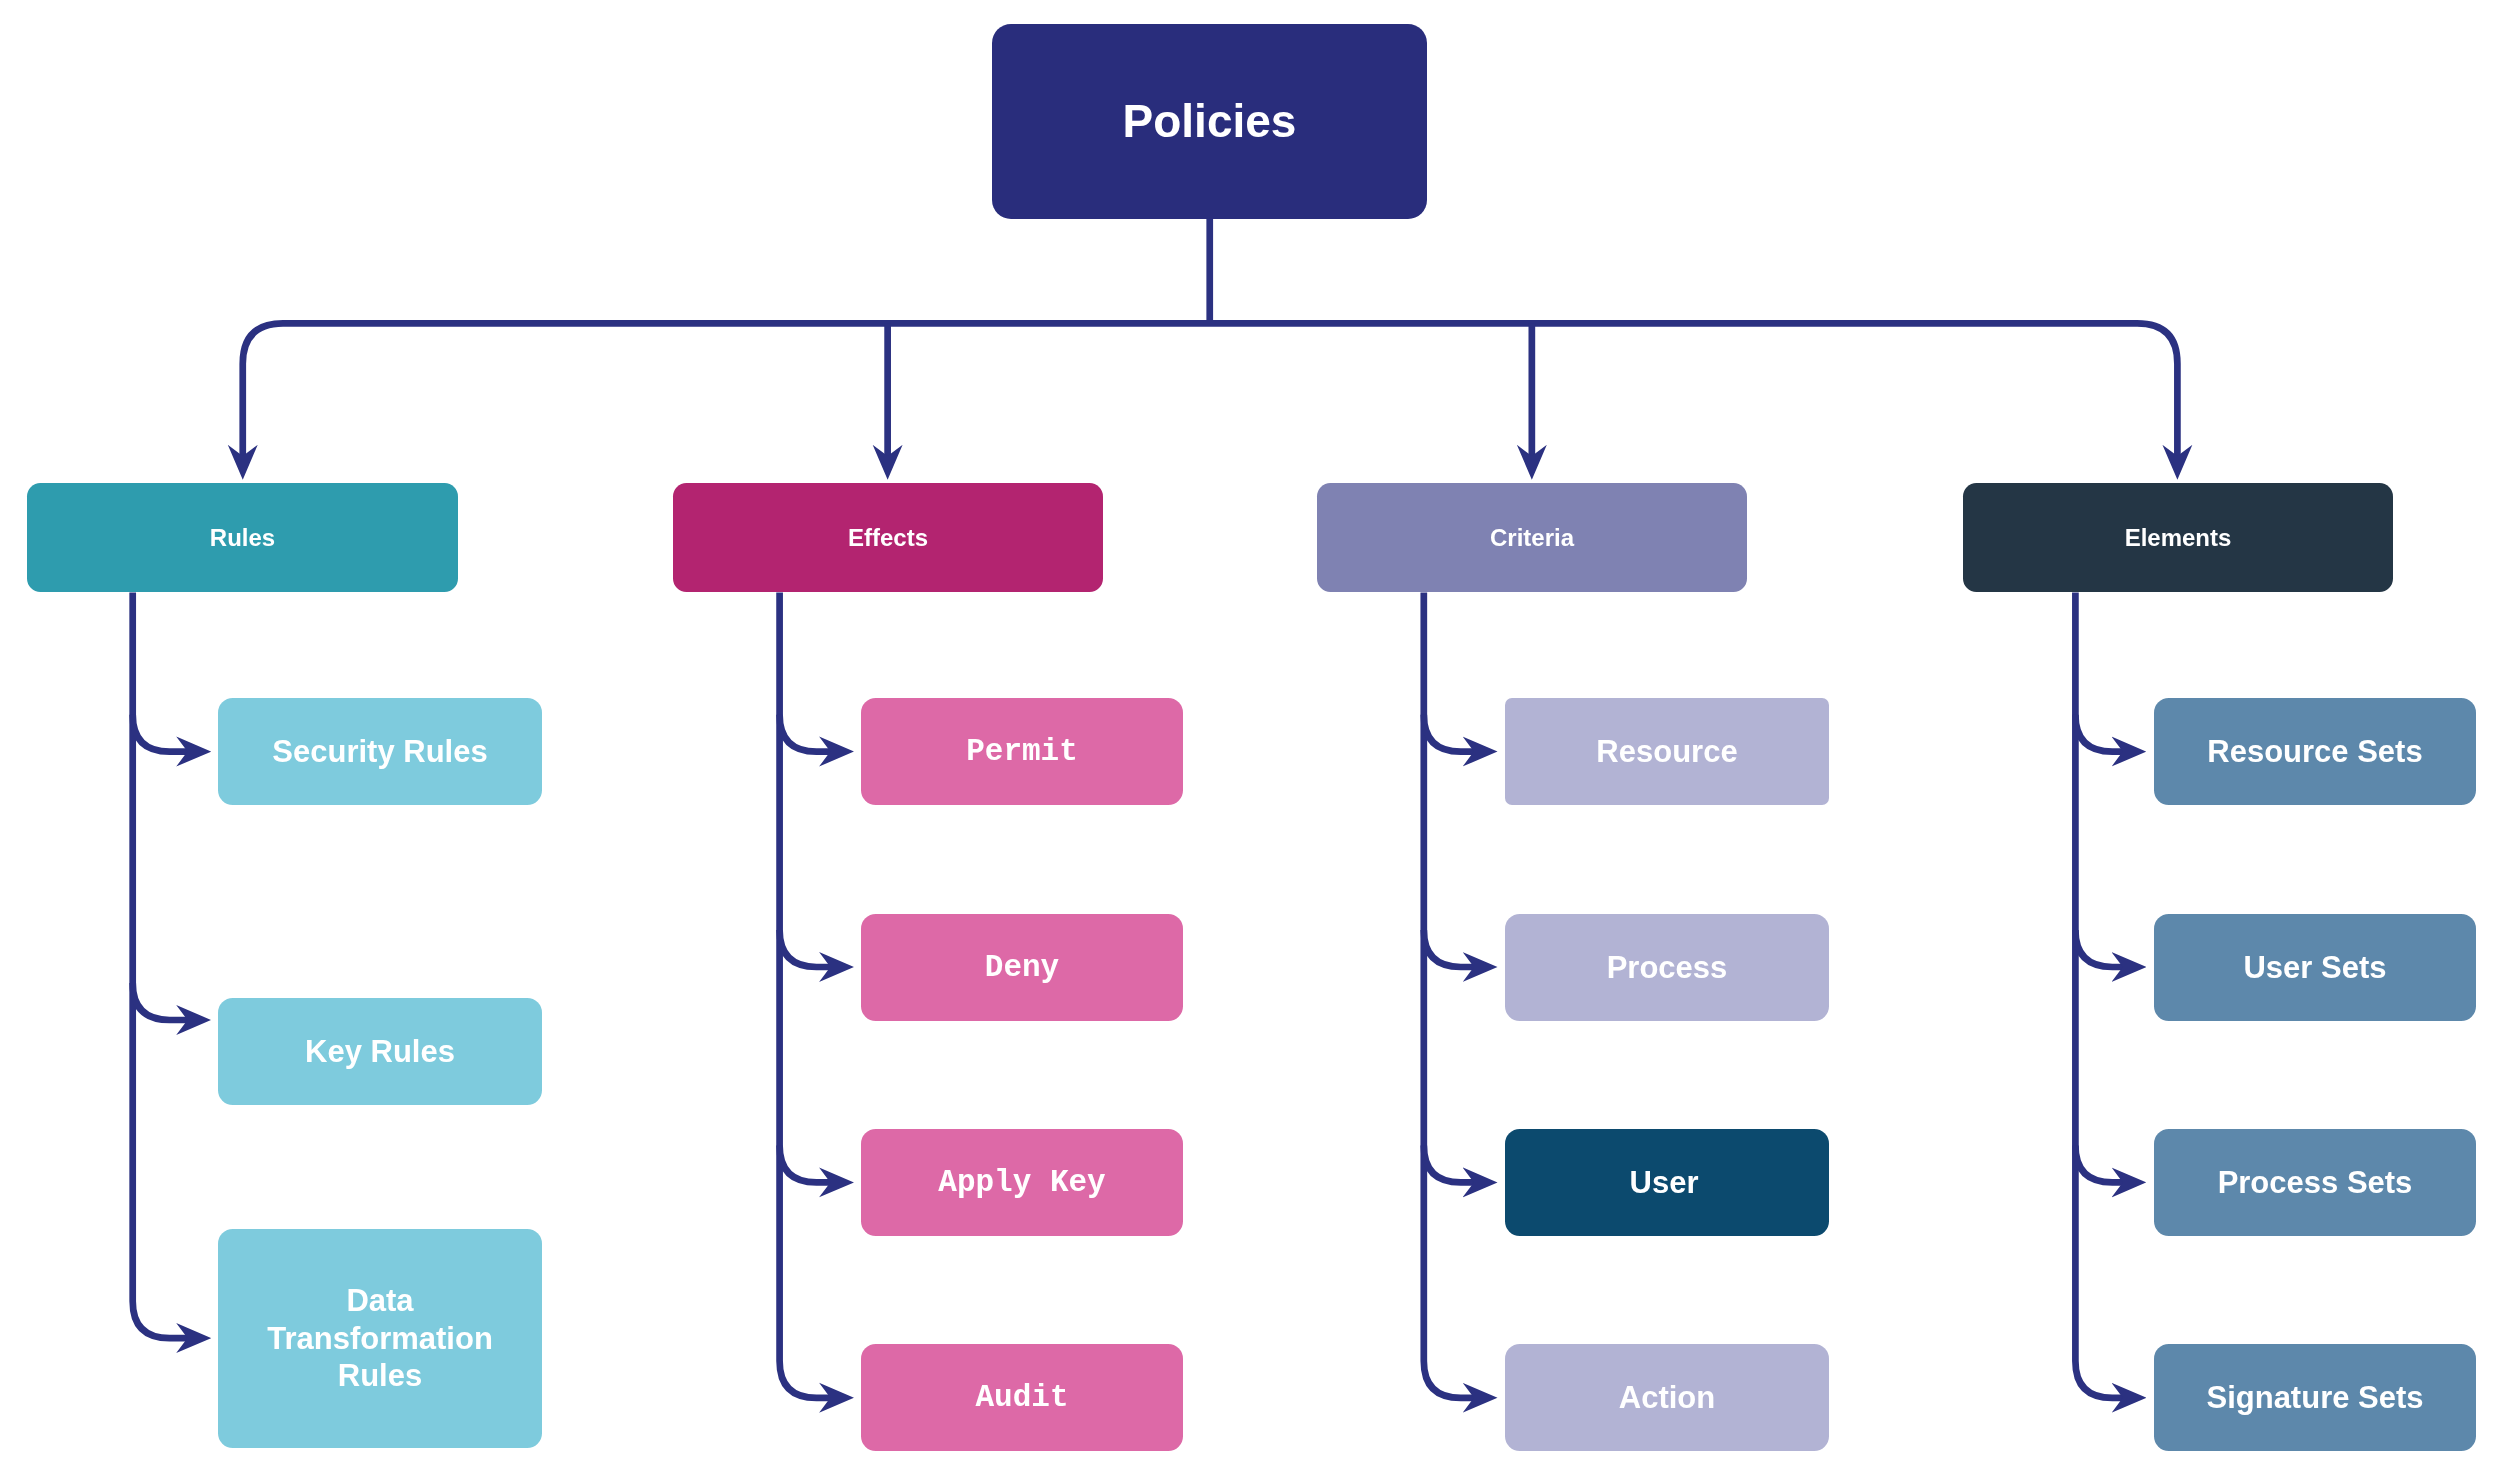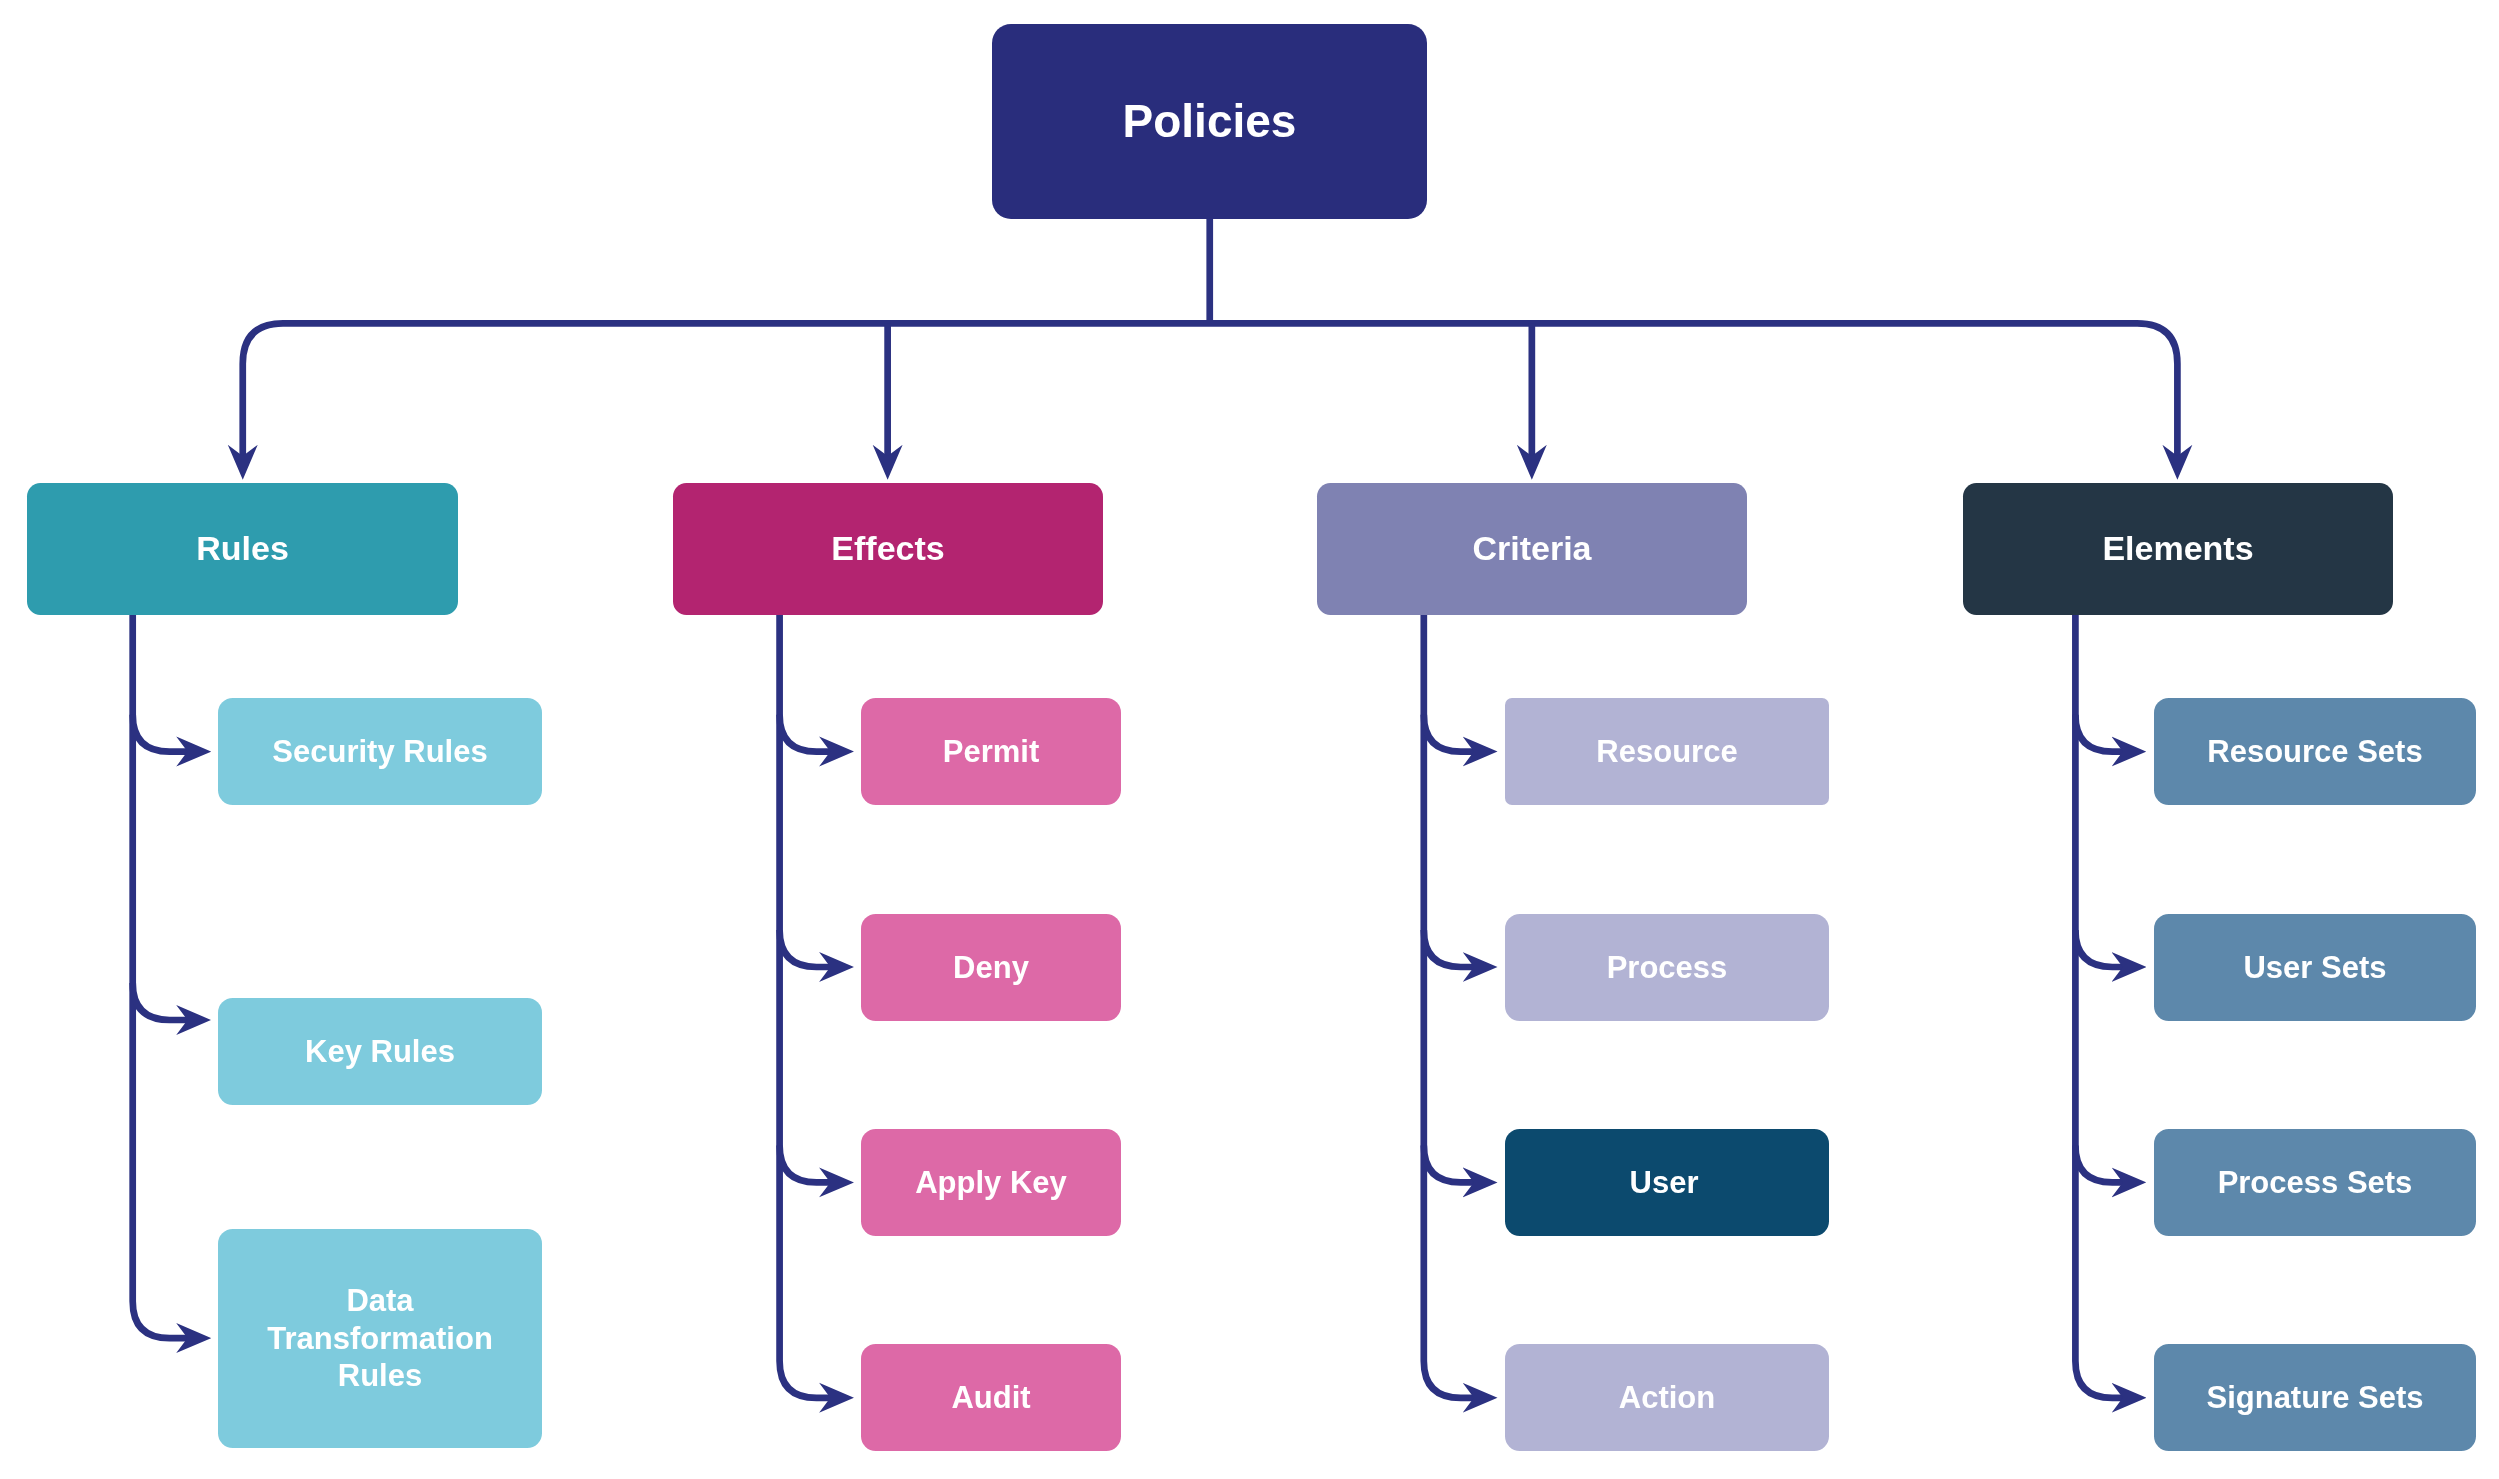--- a/index.html
+++ b/index.html
@@ -33,35 +33,35 @@
     padding: 0 19px;
     line-height: 1.22;
   }
   .root-node {
     left: 992px; top: 24px;
     width: 435px; height: 195px;
     border-radius: 19px;
     font-size: 46px;
   }
   .header-node {
-    top: 483px; height: 132px;
+    top: 483px; height: 109px;
     border-radius: 13.4px;
-    font-size: 34px;
+    font-size: 24px;
   }
   #hdr-rules    { left: 27px;   width: 431px; }
   #hdr-effects  { left: 673px; width: 430px; }
   #hdr-criteria { left: 1317px; width: 430px; }
   #hdr-elements { left: 1963px; width: 430px; }
   .child-node {
     height: 107px;
     border-radius: 14.8px;
     font-size: 31px;
   }
   .col1 { left: 218px;  width: 324px; }
-  .col2 { left: 861px; width: 260px; }
+  .col2 { left: 861px; width: 322px; font-family: Liberation Mono, monospace; }
   .col3 { left: 1505px; width: 324px; }
   .col4 { left: 2154px; width: 322px; }
   #c-security { top: 698px; }
   #c-keyrules { top: 998px; }
   #c-dtr      { top: 1229px; height: 219px; }
   #c-permit   { top: 698px; }
   #c-deny     { top: 914px; }
   #c-applykey { top: 1129px; }
   #c-audit    { top: 1344px; }
   #c-resource { top: 698px; }

